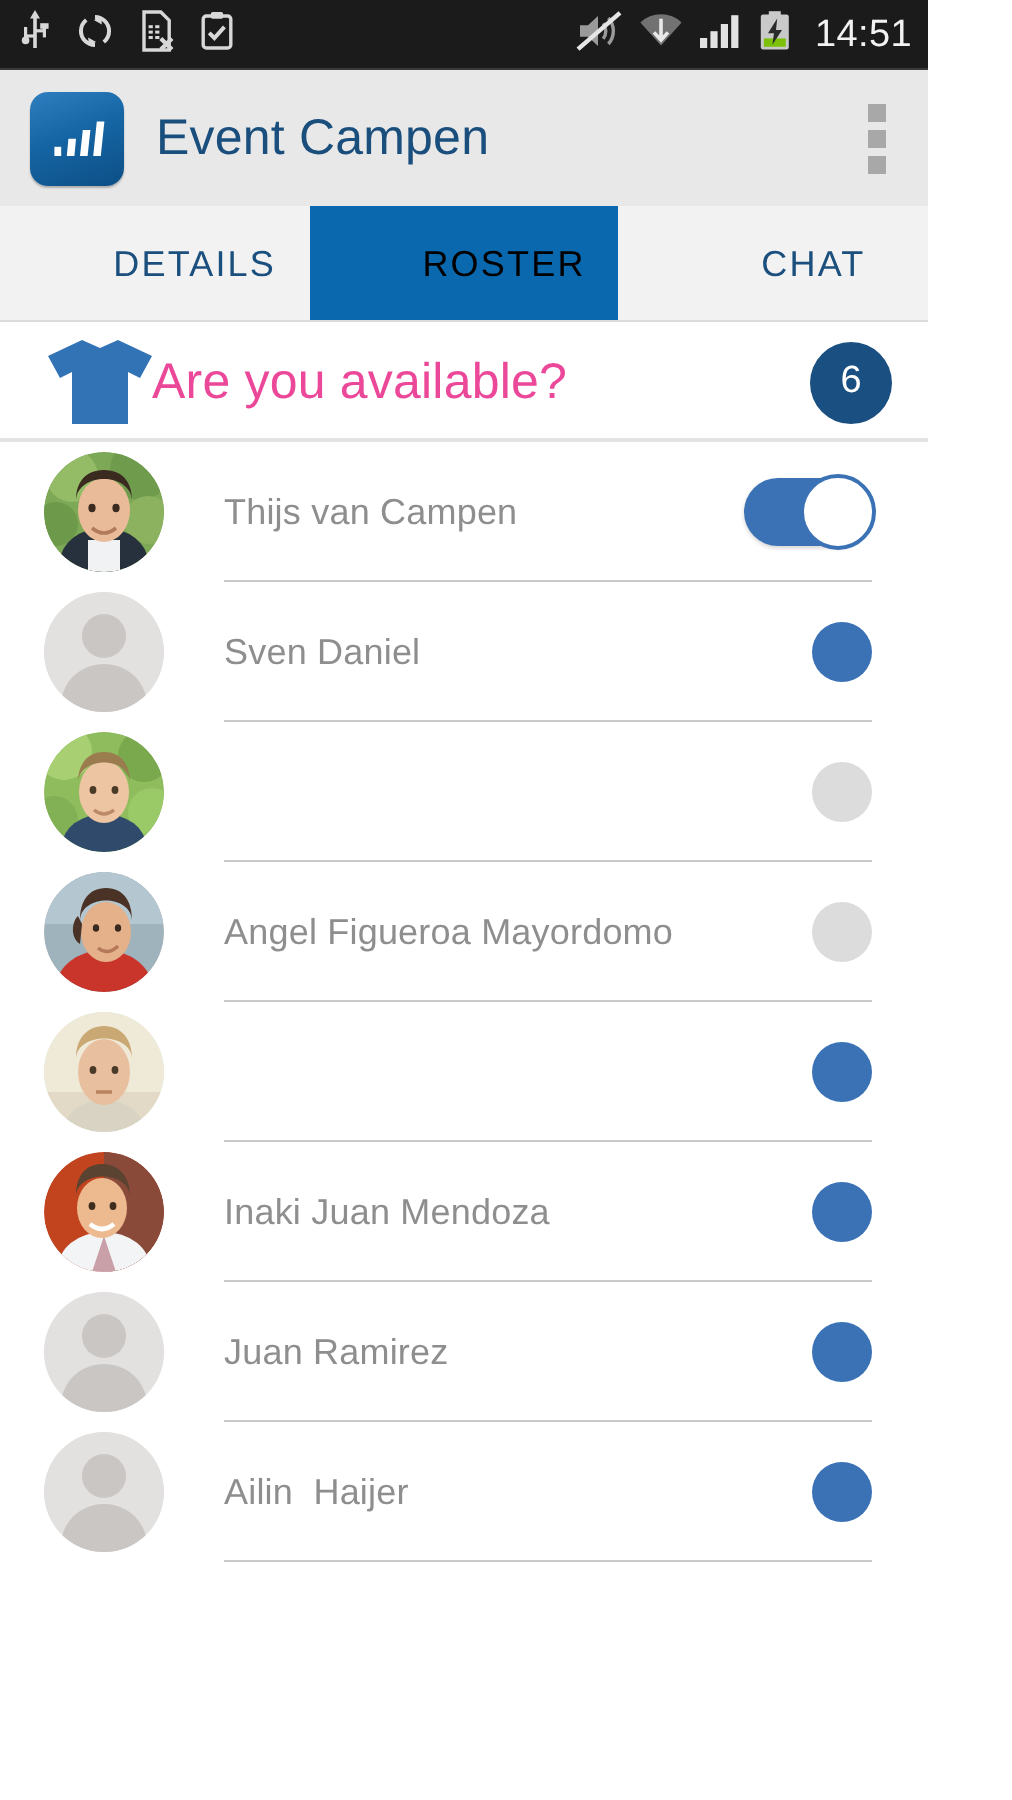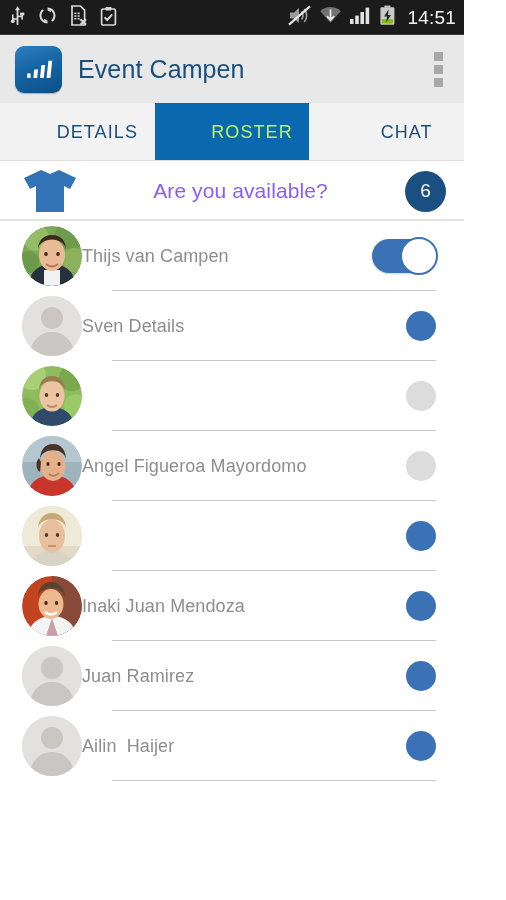--- a/index.html
+++ b/index.html
@@ -61,39 +61,39 @@
   .tabs {
     height:58px; background:#f2f2f2;
     display:flex; align-items:stretch;
     position:relative;
   }
   .tab {
     flex:1 1 0; display:flex; align-items:center; justify-content:center;
     font-size:18px; color:#1b4f7e; letter-spacing:1.1px;
     cursor:pointer; user-select:none;padding-left:40px;
   }
-  .tab.sel { background:#0a69ae; color:#bef264;text-align:center; }
+  .tab.sel { background:#0a69ae; color:#000000;text-align:center; }
   .tabs::after{
     content:""; position:absolute; left:0; right:0; bottom:0;
     height:1px; background:#dcdcdc;
   }
 
   
   .avail {
     height:60px; background:#ffffff;
     display:flex; align-items:center;
     position:relative; padding:0 18px 0 14px;
   }
   .avail::after{
     content:""; position:absolute; left:0; right:0; bottom:0;
     height:2px; background:#e3e3e3;
   }
   .shirt { width:72px; flex:none; display:flex; justify-content:center; }
   .avail-label {
-    flex:1; text-align:center; font-size:21px; color:#8b5cf6;
+    flex:1; text-align:left; font-size:25px; color:#ec4899;
     margin-left:-10px; letter-spacing:0.1px;
   }
   .badge {
     width:41px; height:41px; border-radius:50%;
     background:#1a4f82; color:#ffffff;
     display:flex; align-items:center; justify-content:center;
     font-size:19px; flex:none;
   }
 
   
@@ -107,21 +107,21 @@
     position:absolute; left:112px; right:28px; bottom:0;
     height:1px; background:#c9c9c9;
   }
   .avatar {
     width:60px; height:60px; border-radius:50%;
     flex:none; overflow:hidden; position:relative;
     background:#e3e1e0;
   }
   .avatar svg, .avatar .ph { display:block; width:100%; height:100%; }
   .name {
-    font-size:18px; color:#8e8e8e;
+    margin-left:30px; font-size:18px; color:#8e8e8e;
     white-space:pre; letter-spacing:0.1px; flex:1;
   }
   .ctrl { margin-left:auto; flex:none; display:flex; align-items:center; justify-content:flex-end; width:74px; }
 
   .dot { width:30px; height:30px; border-radius:50%; }
   .dot.on  { background:#3b72b5; }
   .dot.off { background:#dcdcdc; }
 
   .toggle {
     width:64px; height:34px; border-radius:17px;
@@ -294,21 +294,21 @@
     </div>
 
     <div class="row">
       <div class="avatar">
         <svg viewBox="0 0 60 60" class="ph">
           <circle cx="30" cy="30" r="30" fill="#e3e1e0"></circle>
           <circle cx="30" cy="22" r="11" fill="#c9c6c4"></circle>
           <path d="M8 60 C8 43 20 36 30 36 C40 36 52 43 52 60 Z" fill="#c9c6c4"></path>
         </svg>
       </div>
-      <div class="name">Sven Details</div>
+      <div class="name">Sven Daniel</div>
       <div class="ctrl">
         <div class="dot on"></div>
       </div>
       <div class="divider"></div>
     </div>
 
     <div class="row">
       <div class="avatar">
         <svg viewBox="0 0 60 60">
             <defs>

